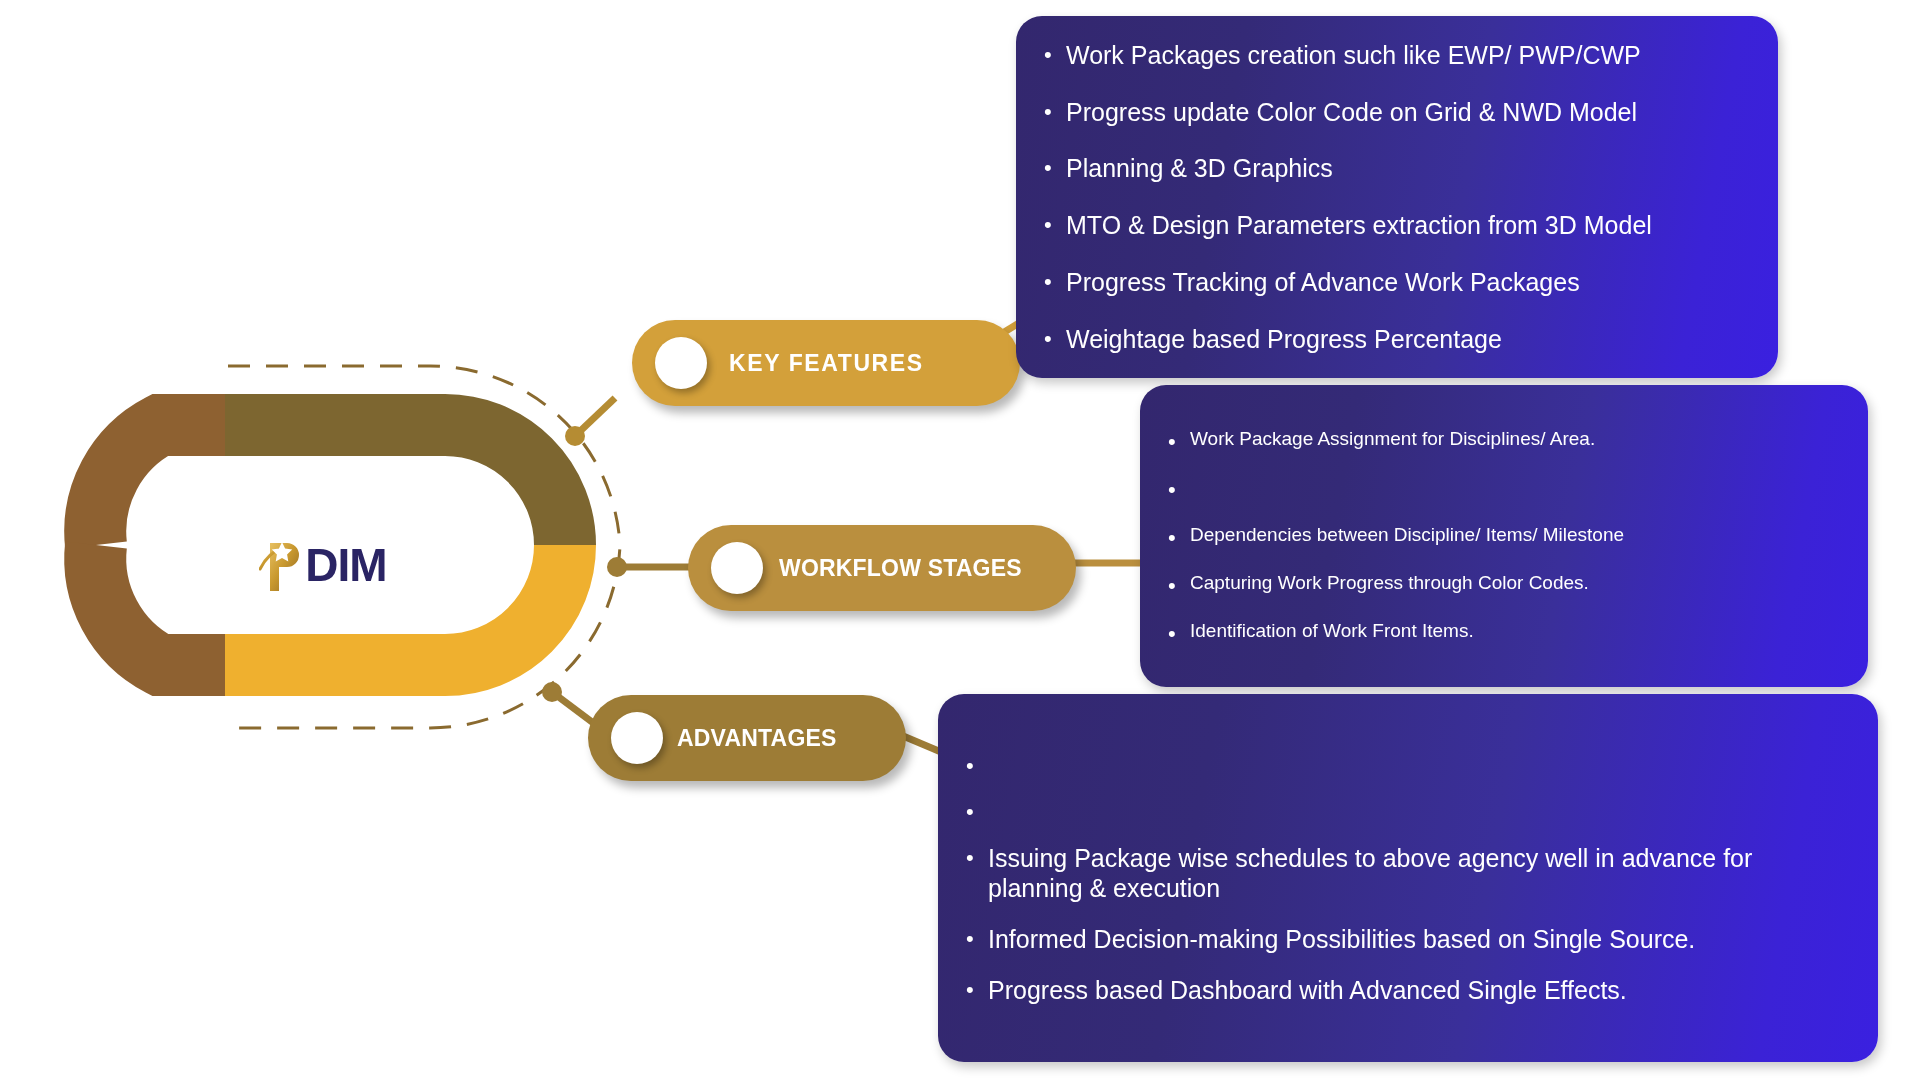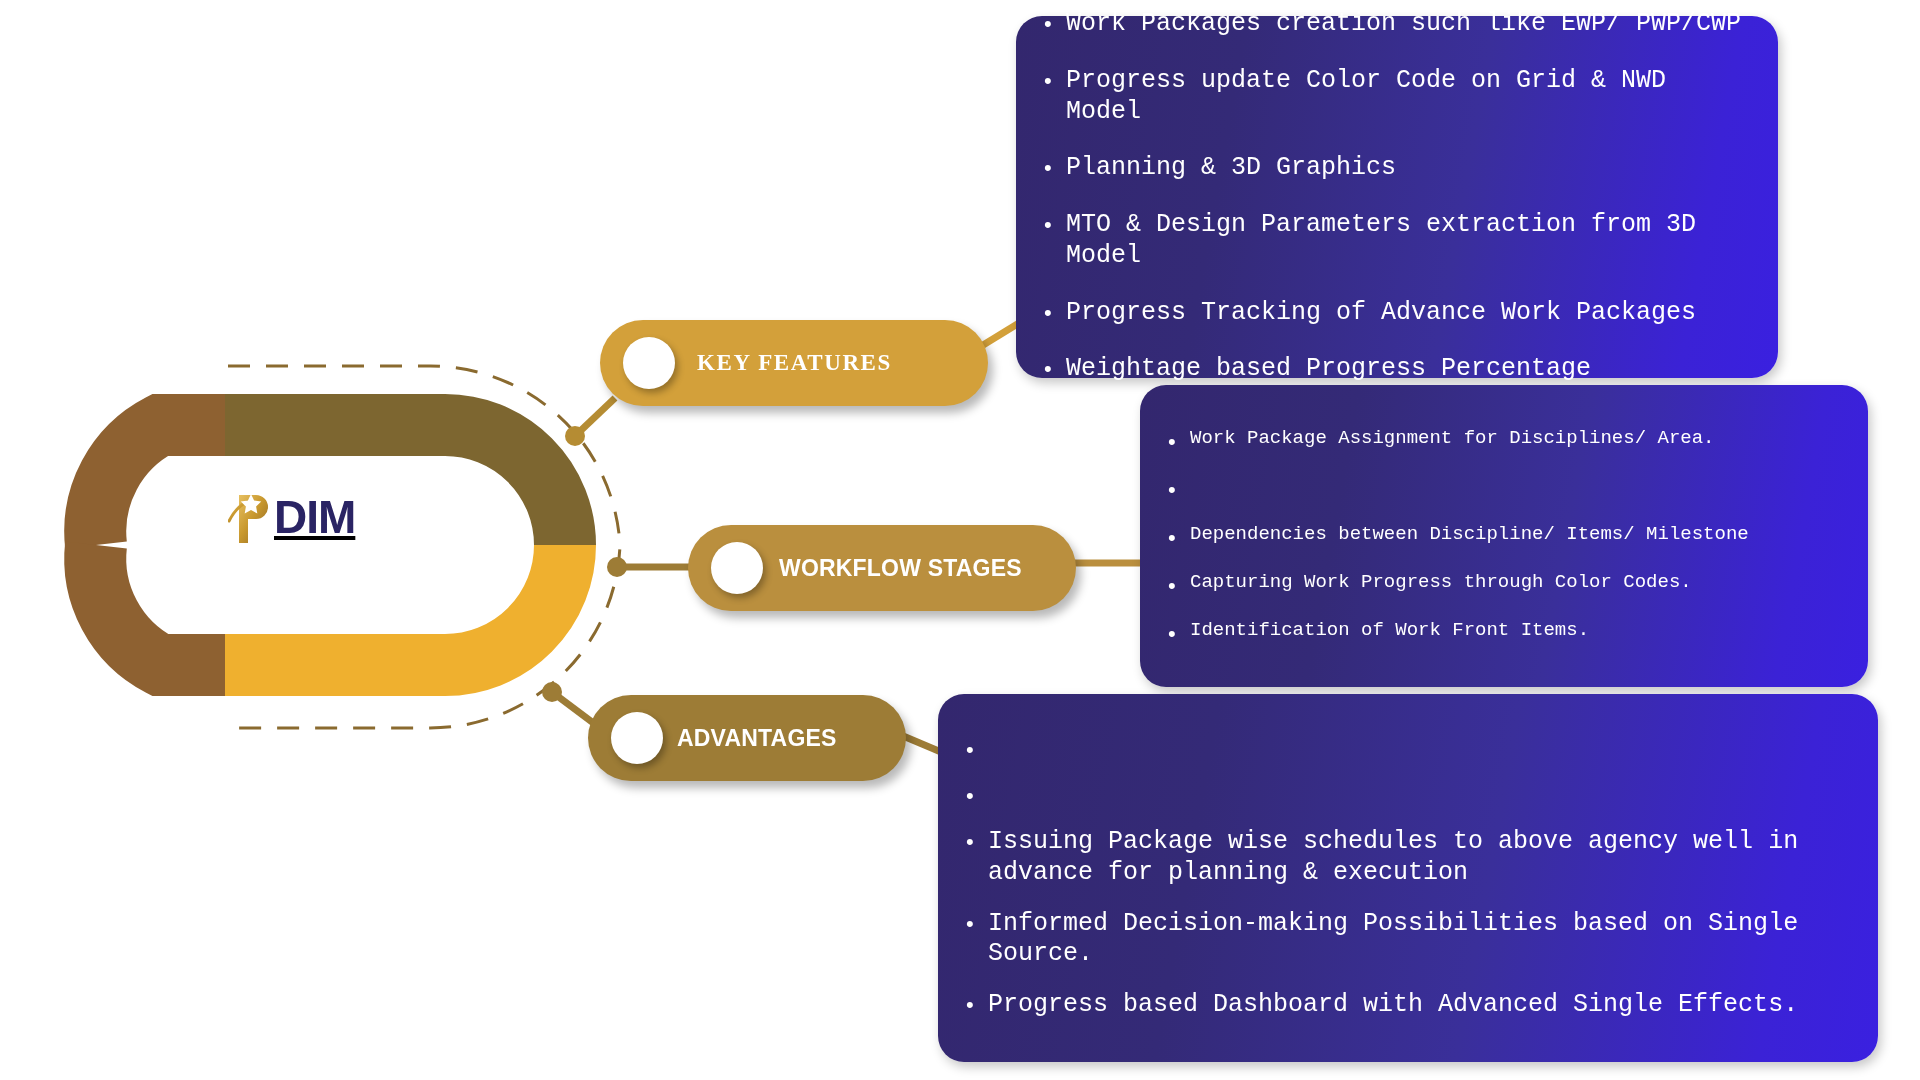--- a/index.html
+++ b/index.html
@@ -28,26 +28,26 @@
     left: 0; top: 0;
     width: 1920px;
     height: 1080px;
     pointer-events: none;
   }
 
   
   .logo-wrap {
     position: absolute;
     left: 228px;
-    top: 484px;
+    top: 532px;
     width: 190px;
     height: 66px;
     display: flex;
     align-items: center;
-    text-decoration: underline;
+    justify-content: center;
   }
   .logo-text {
     font-family: "Liberation Sans", sans-serif;
     font-weight: bold;
     font-size: 46px;
     letter-spacing: -1px;
     color: #2a2464;
     line-height: 1;
     position: relative;
     padding-left: 46px;
@@ -79,27 +79,26 @@
   }
   .pill-label {
     color: #ffffff;
     font-weight: bold;
     font-size: 23px;
     letter-spacing: 0.6px;
     white-space: nowrap;
   }
 
   #pill-key-features {
-    left: 600px;
+    left: 632px;
     top: 320px;
     width: 388px;
     height: 86px;
     background: #d3a03a;
     padding-left: 23px;
-    font-family: Liberation Serif, serif;
   }
   #pill-key-features .pill-label {
     margin-left: 22px;
     letter-spacing: 1.6px;
   }
 
   #pill-workflow-stages {
     left: 688px;
     top: 525px;
     width: 388px;
@@ -149,21 +148,21 @@
     font-size: 22px;
     line-height: 1;
     width: 22px;
     text-align: left;
     padding-top: 4px;
   }
   .bullet-text {
     color: #ffffff;
     font-size: 25px;
     line-height: 1.23;
-    font-family: Liberation Mono, monospace;
+    font-family: Liberation Sans, sans-serif;
     font-weight: 400;
   }
 
   #box-key-features {
     left: 1016px;
     top: 16px;
     width: 762px;
     height: 362px;
   }
   #box-key-features .bullet-row { margin: 13px 0; }

